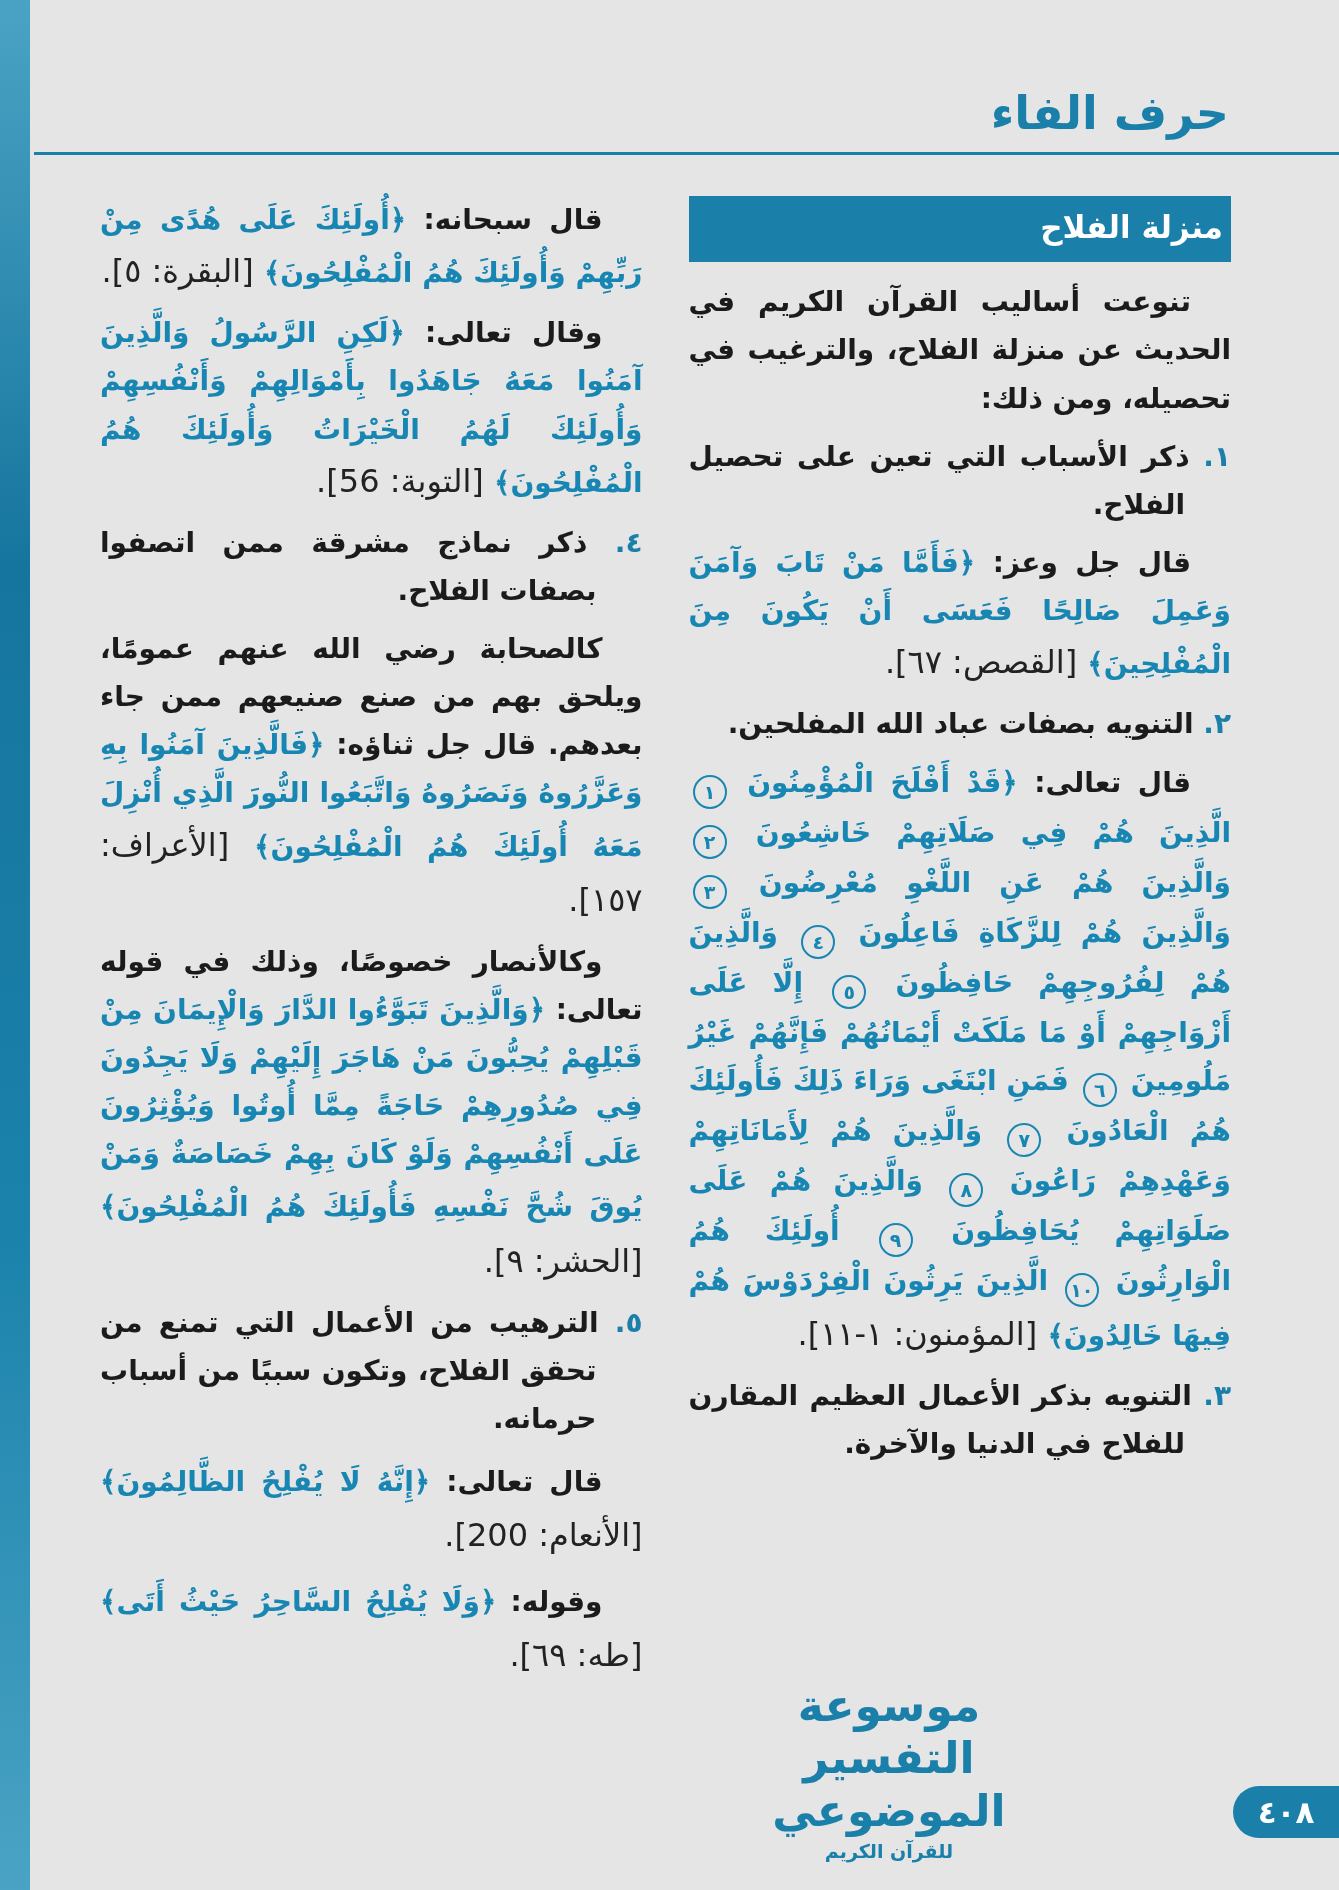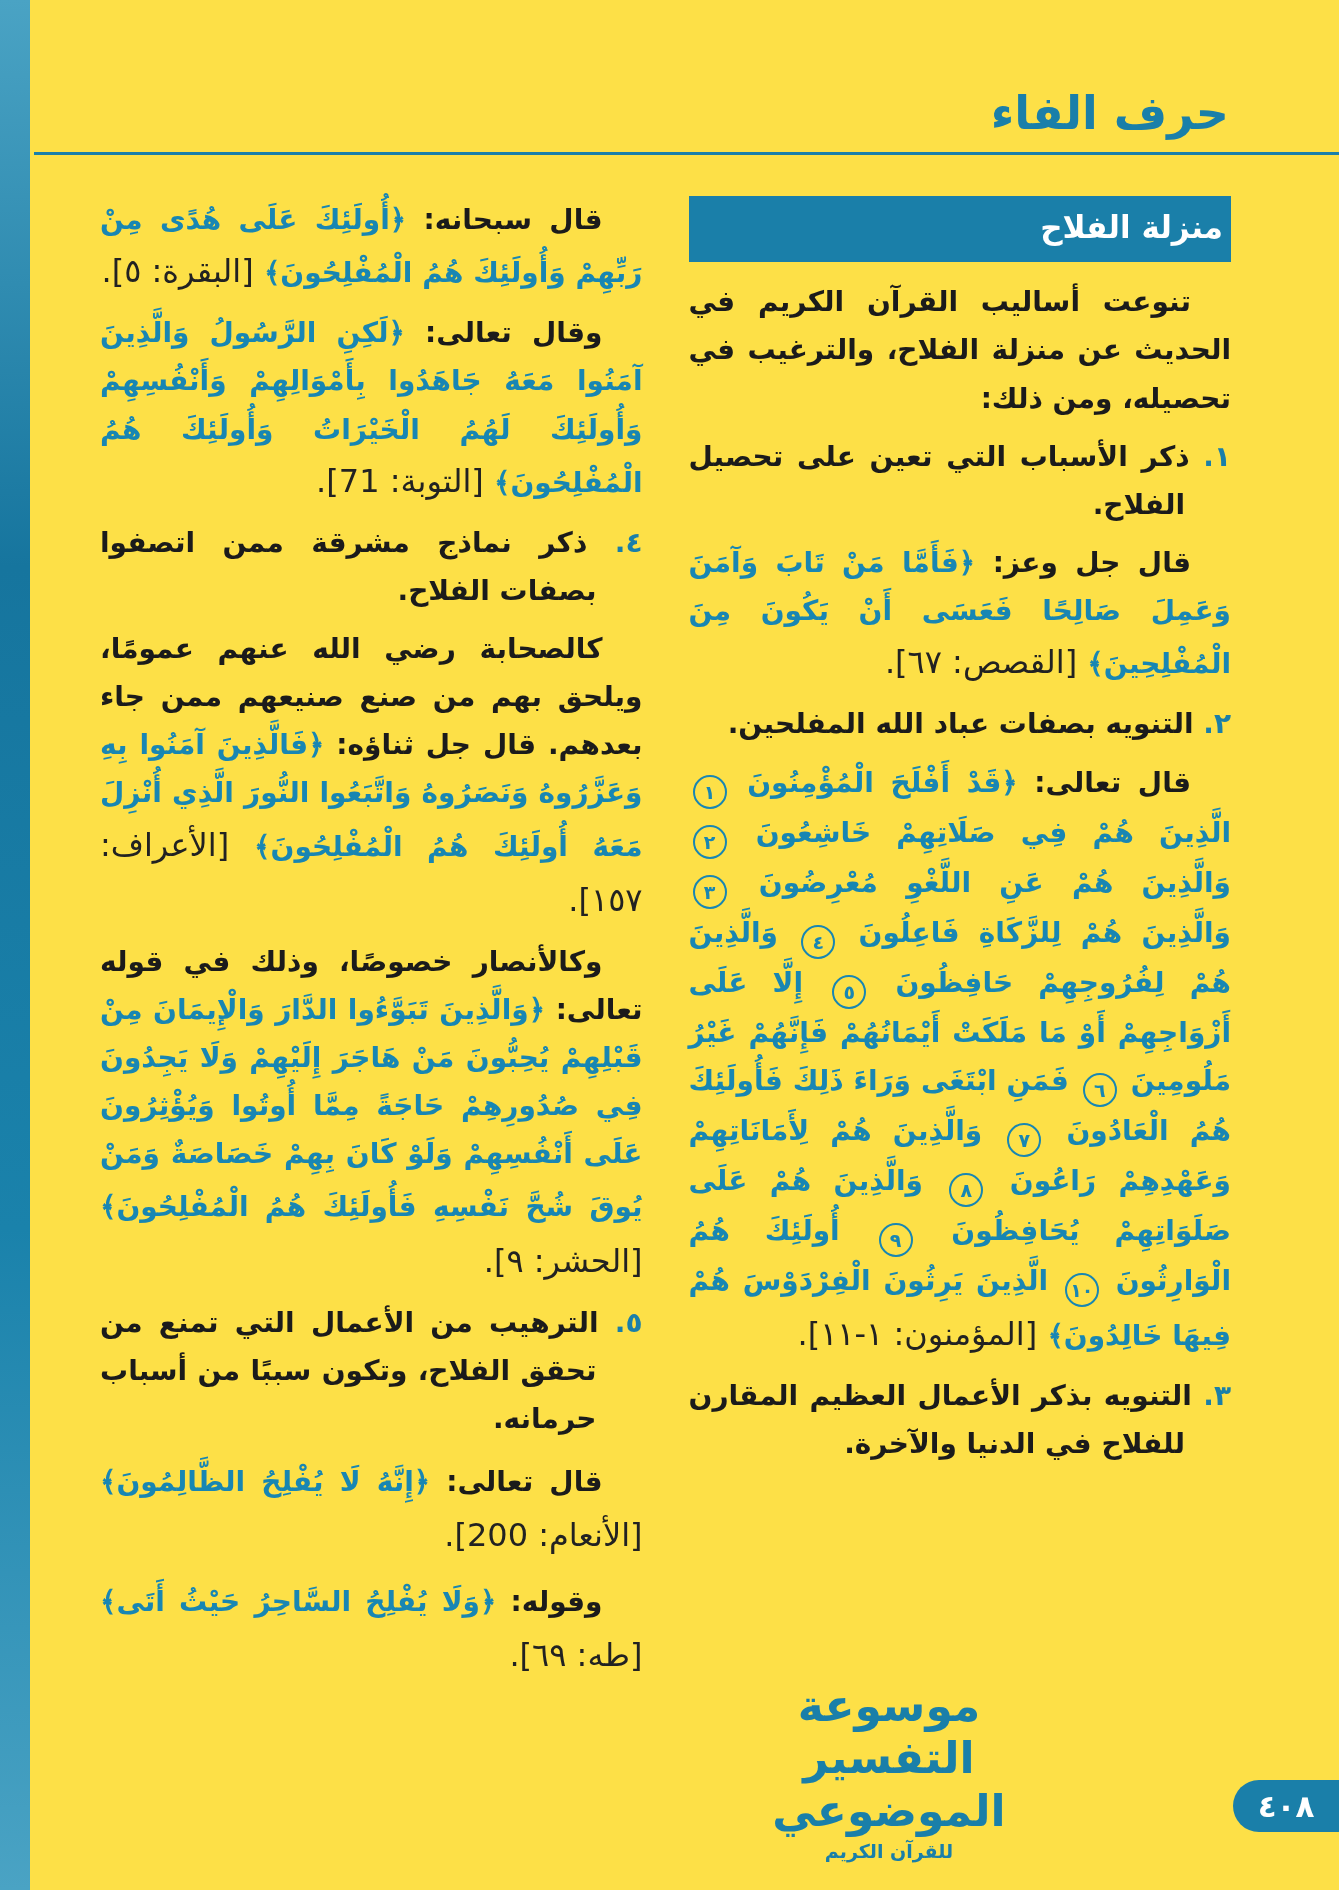--- a/index.html
+++ b/index.html
@@ -5,21 +5,21 @@
   * { box-sizing: border-box; margin: 0; padding: 0; }
   html, body { background: #ffffff; }
   body {
     font-family: "DejaVu Sans", sans-serif;
     direction: rtl;
   }
   .page {
     position: relative;
     width: 1339px;
     height: 1890px;
-    background: #fde047;
+    background: #e5e5e5;
     overflow: hidden;
   }
   
   .edge-stripe {
     position: absolute;
     left: 0; top: 0;
     width: 30px; height: 100%;
     background: linear-gradient(180deg, #4aa3c4 0%, #16759e 30%, #1a82ab 65%, #4aa3c4 100%);
   }
   
@@ -115,21 +115,21 @@
     font-weight: bold;
     line-height: 1.2;
   }
   .publisher-logo .logo-line2 {
     font-size: 19px;
     font-weight: bold;
     margin-top: 2px;
   }
   .page-badge {
     position: absolute;
-    bottom: 58px;
+    bottom: 52px;
     right: 0;
     width: 106px;
     height: 52px;
     background: #1a7fa9;
     border-radius: 26px 0 0 26px;
     color: #ffffff;
     font-size: 31px;
     font-weight: bold;
     display: flex;
     align-items: center;
@@ -152,21 +152,21 @@
         <div class="section-box">منزلة الفلاح</div>
         <p class="para"><span class="seg-b">تنوعت أساليب القرآن الكريم في الحديث عن منزلة الفلاح، والترغيب في تحصيله، ومن ذلك:</span></p>
         <p class="item"><span class="num">١.</span><span class="seg-b"> ذكر الأسباب التي تعين على تحصيل الفلاح.</span></p>
         <p class="para"><span class="seg-b">قال جل وعز: </span><span class="seg-q">﴿فَأَمَّا مَنْ تَابَ وَآمَنَ وَعَمِلَ صَالِحًا فَعَسَى أَنْ يَكُونَ مِنَ الْمُفْلِحِينَ﴾</span><span class="seg-ref"> [القصص: ٦٧].</span></p>
         <p class="item"><span class="num">٢.</span><span class="seg-b"> التنويه بصفات عباد الله المفلحين.</span></p>
         <p class="para"><span class="seg-b">قال تعالى: </span><span class="seg-q">﴿قَدْ أَفْلَحَ الْمُؤْمِنُونَ </span><span class="seg-aya">١</span><span class="seg-q"> الَّذِينَ هُمْ فِي صَلَاتِهِمْ خَاشِعُونَ </span><span class="seg-aya">٢</span><span class="seg-q"> وَالَّذِينَ هُمْ عَنِ اللَّغْوِ مُعْرِضُونَ </span><span class="seg-aya">٣</span><span class="seg-q"> وَالَّذِينَ هُمْ لِلزَّكَاةِ فَاعِلُونَ </span><span class="seg-aya">٤</span><span class="seg-q"> وَالَّذِينَ هُمْ لِفُرُوجِهِمْ حَافِظُونَ </span><span class="seg-aya">٥</span><span class="seg-q"> إِلَّا عَلَى أَزْوَاجِهِمْ أَوْ مَا مَلَكَتْ أَيْمَانُهُمْ فَإِنَّهُمْ غَيْرُ مَلُومِينَ </span><span class="seg-aya">٦</span><span class="seg-q"> فَمَنِ ابْتَغَى وَرَاءَ ذَلِكَ فَأُولَئِكَ هُمُ الْعَادُونَ </span><span class="seg-aya">٧</span><span class="seg-q"> وَالَّذِينَ هُمْ لِأَمَانَاتِهِمْ وَعَهْدِهِمْ رَاعُونَ </span><span class="seg-aya">٨</span><span class="seg-q"> وَالَّذِينَ هُمْ عَلَى صَلَوَاتِهِمْ يُحَافِظُونَ </span><span class="seg-aya">٩</span><span class="seg-q"> أُولَئِكَ هُمُ الْوَارِثُونَ </span><span class="seg-aya">١٠</span><span class="seg-q"> الَّذِينَ يَرِثُونَ الْفِرْدَوْسَ هُمْ فِيهَا خَالِدُونَ﴾</span><span class="seg-ref"> [المؤمنون: ١-١١].</span></p>
         <p class="item"><span class="num">٣.</span><span class="seg-b"> التنويه بذكر الأعمال العظيم المقارن للفلاح في الدنيا والآخرة.</span></p>
       </section>
     <section class="col" id="col-left">
         <p class="para"><span class="seg-b">قال سبحانه: </span><span class="seg-q">﴿أُولَئِكَ عَلَى هُدًى مِنْ رَبِّهِمْ وَأُولَئِكَ هُمُ الْمُفْلِحُونَ﴾</span><span class="seg-ref"> [البقرة: ٥].</span></p>
-        <p class="para"><span class="seg-b">وقال تعالى: </span><span class="seg-q">﴿لَكِنِ الرَّسُولُ وَالَّذِينَ آمَنُوا مَعَهُ جَاهَدُوا بِأَمْوَالِهِمْ وَأَنْفُسِهِمْ وَأُولَئِكَ لَهُمُ الْخَيْرَاتُ وَأُولَئِكَ هُمُ الْمُفْلِحُونَ﴾</span><span class="seg-ref"> [التوبة: 71].</span></p>
+        <p class="para"><span class="seg-b">وقال تعالى: </span><span class="seg-q">﴿لَكِنِ الرَّسُولُ وَالَّذِينَ آمَنُوا مَعَهُ جَاهَدُوا بِأَمْوَالِهِمْ وَأَنْفُسِهِمْ وَأُولَئِكَ لَهُمُ الْخَيْرَاتُ وَأُولَئِكَ هُمُ الْمُفْلِحُونَ﴾</span><span class="seg-ref"> [التوبة: 56].</span></p>
         <p class="item"><span class="num">٤.</span><span class="seg-b"> ذكر نماذج مشرقة ممن اتصفوا بصفات الفلاح.</span></p>
         <p class="para"><span class="seg-b">كالصحابة رضي الله عنهم عمومًا، ويلحق بهم من صنع صنيعهم ممن جاء بعدهم. قال جل ثناؤه: </span><span class="seg-q">﴿فَالَّذِينَ آمَنُوا بِهِ وَعَزَّرُوهُ وَنَصَرُوهُ وَاتَّبَعُوا النُّورَ الَّذِي أُنْزِلَ مَعَهُ أُولَئِكَ هُمُ الْمُفْلِحُونَ﴾</span><span class="seg-ref"> [الأعراف: ١٥٧].</span></p>
         <p class="para"><span class="seg-b">وكالأنصار خصوصًا، وذلك في قوله تعالى: </span><span class="seg-q">﴿وَالَّذِينَ تَبَوَّءُوا الدَّارَ وَالْإِيمَانَ مِنْ قَبْلِهِمْ يُحِبُّونَ مَنْ هَاجَرَ إِلَيْهِمْ وَلَا يَجِدُونَ فِي صُدُورِهِمْ حَاجَةً مِمَّا أُوتُوا وَيُؤْثِرُونَ عَلَى أَنْفُسِهِمْ وَلَوْ كَانَ بِهِمْ خَصَاصَةٌ وَمَنْ يُوقَ شُحَّ نَفْسِهِ فَأُولَئِكَ هُمُ الْمُفْلِحُونَ﴾</span><span class="seg-ref"> [الحشر: ٩].</span></p>
         <p class="item"><span class="num">٥.</span><span class="seg-b"> الترهيب من الأعمال التي تمنع من تحقق الفلاح، وتكون سببًا من أسباب حرمانه.</span></p>
         <p class="para"><span class="seg-b">قال تعالى: </span><span class="seg-q">﴿إِنَّهُ لَا يُفْلِحُ الظَّالِمُونَ﴾</span><span class="seg-ref"> [الأنعام: 200].</span></p>
         <p class="para"><span class="seg-b">وقوله: </span><span class="seg-q">﴿وَلَا يُفْلِحُ السَّاحِرُ حَيْثُ أَتَى﴾</span><span class="seg-ref"> [طه: ٦٩].</span></p>
       </section>
   </main>
 
   <div class="publisher-logo">

